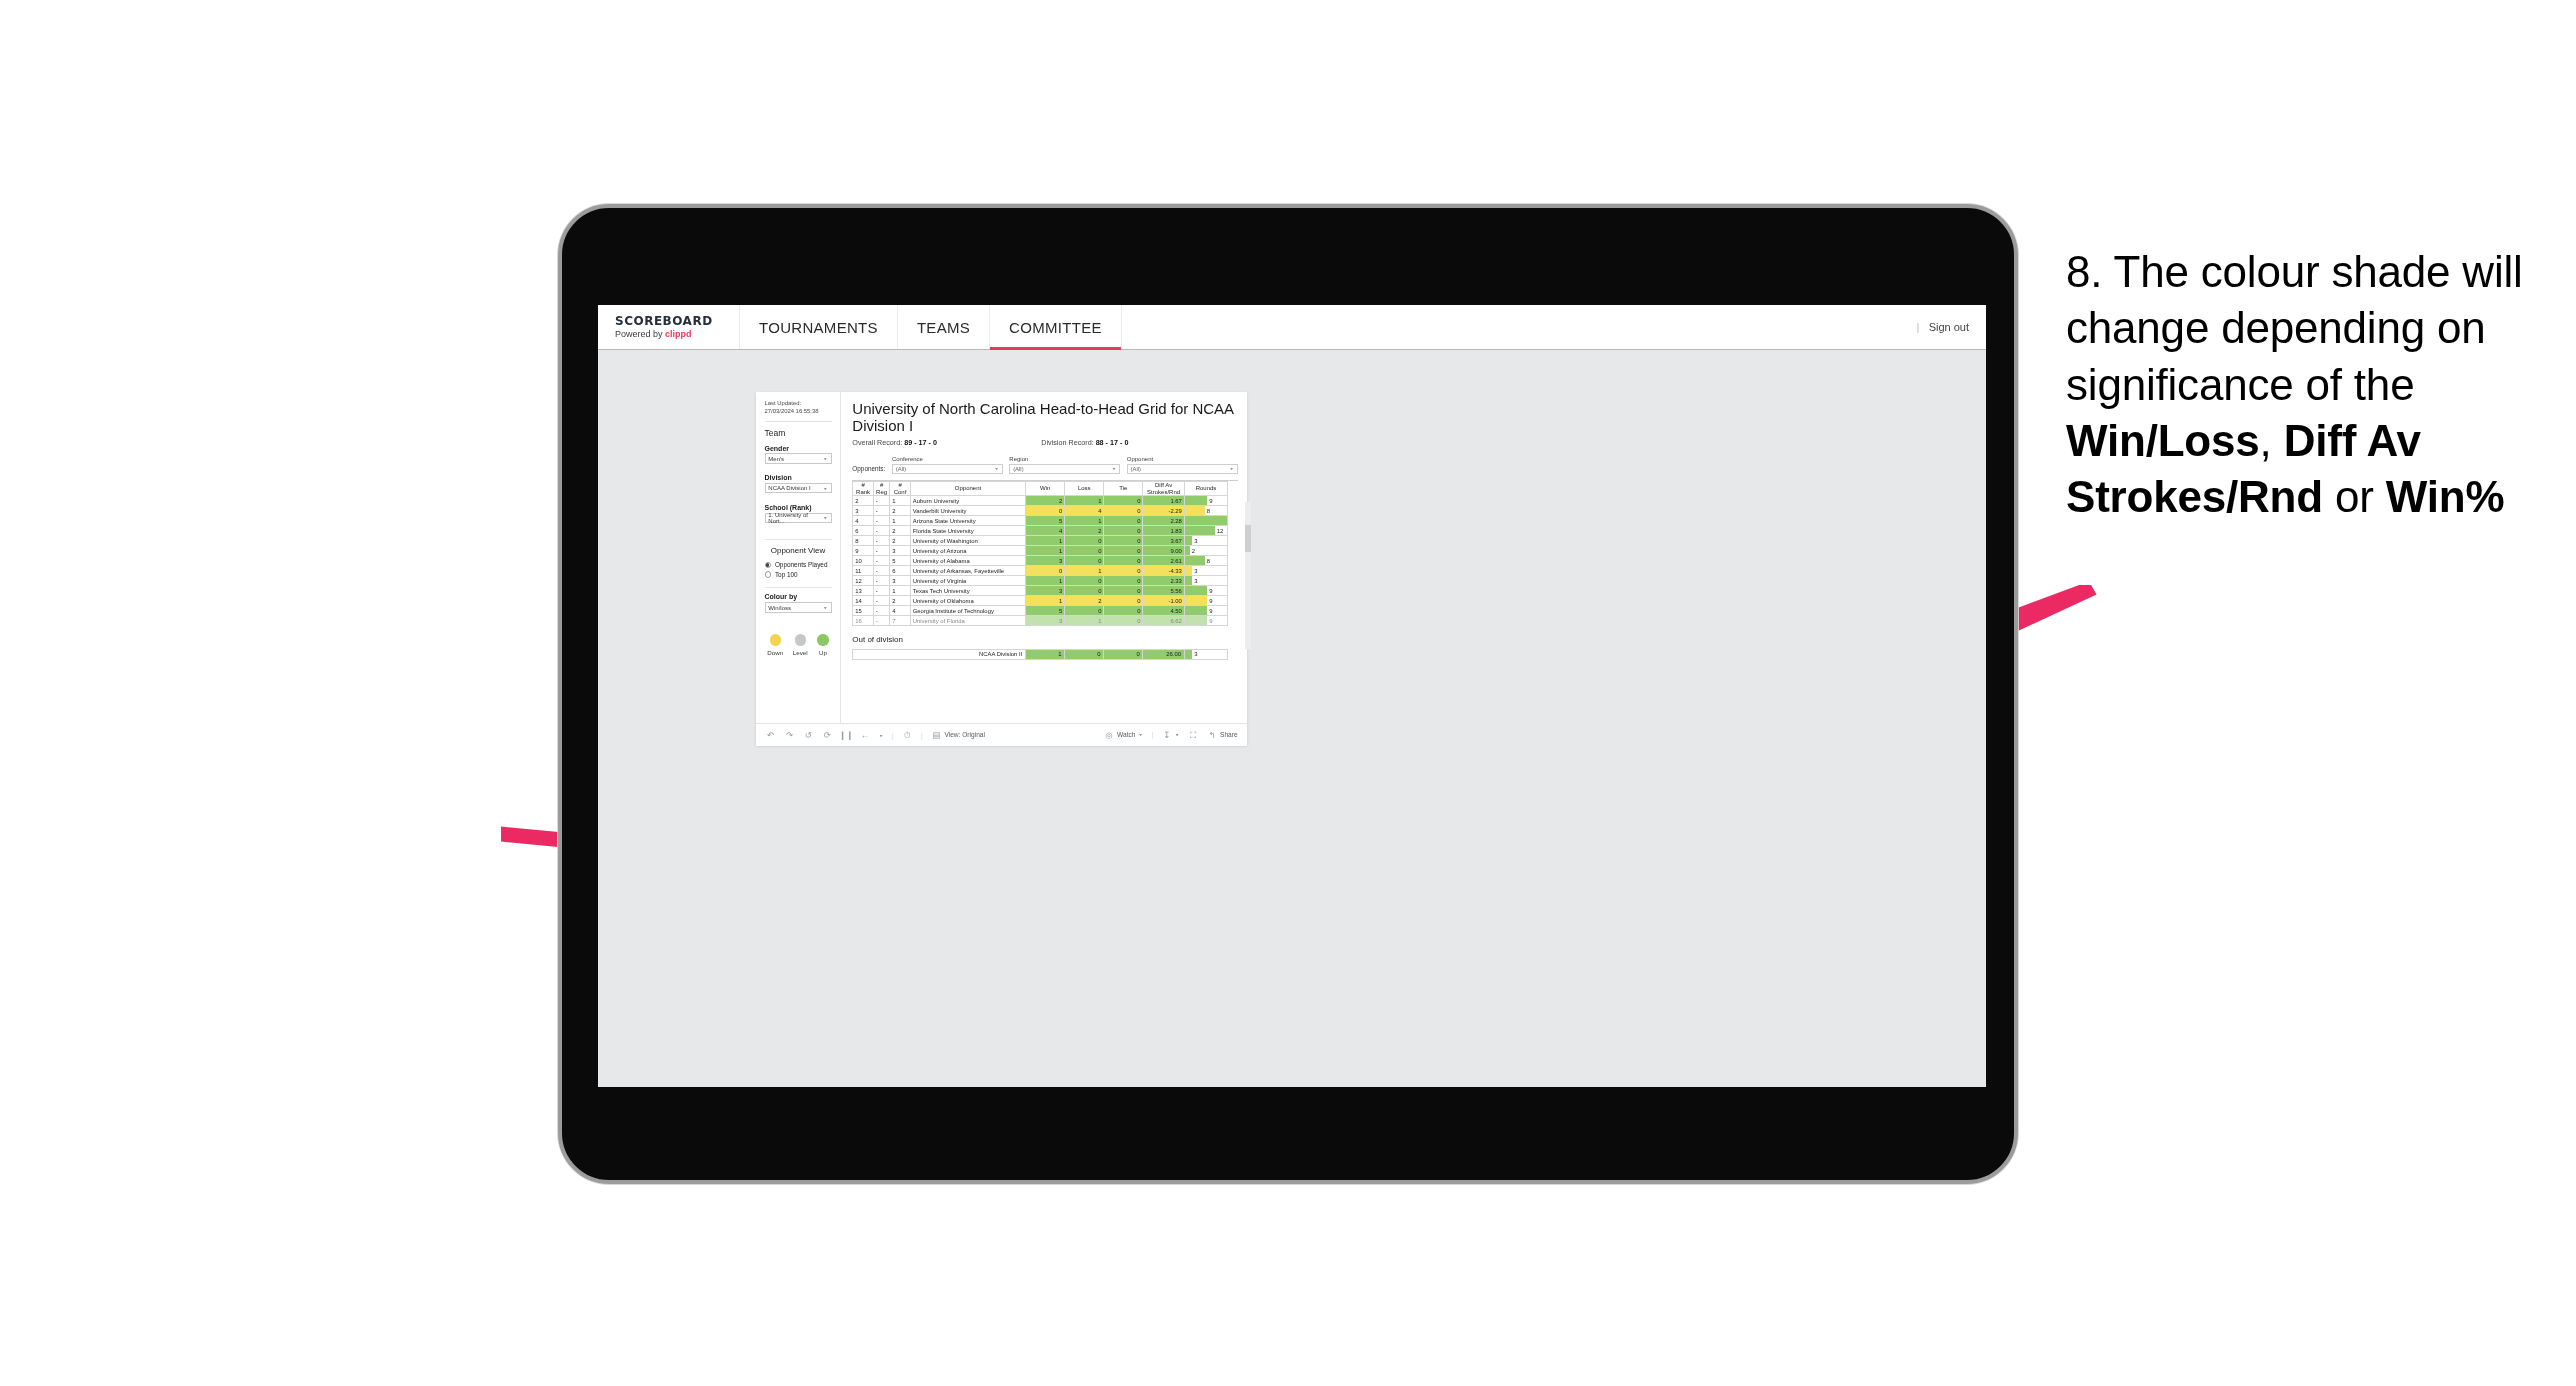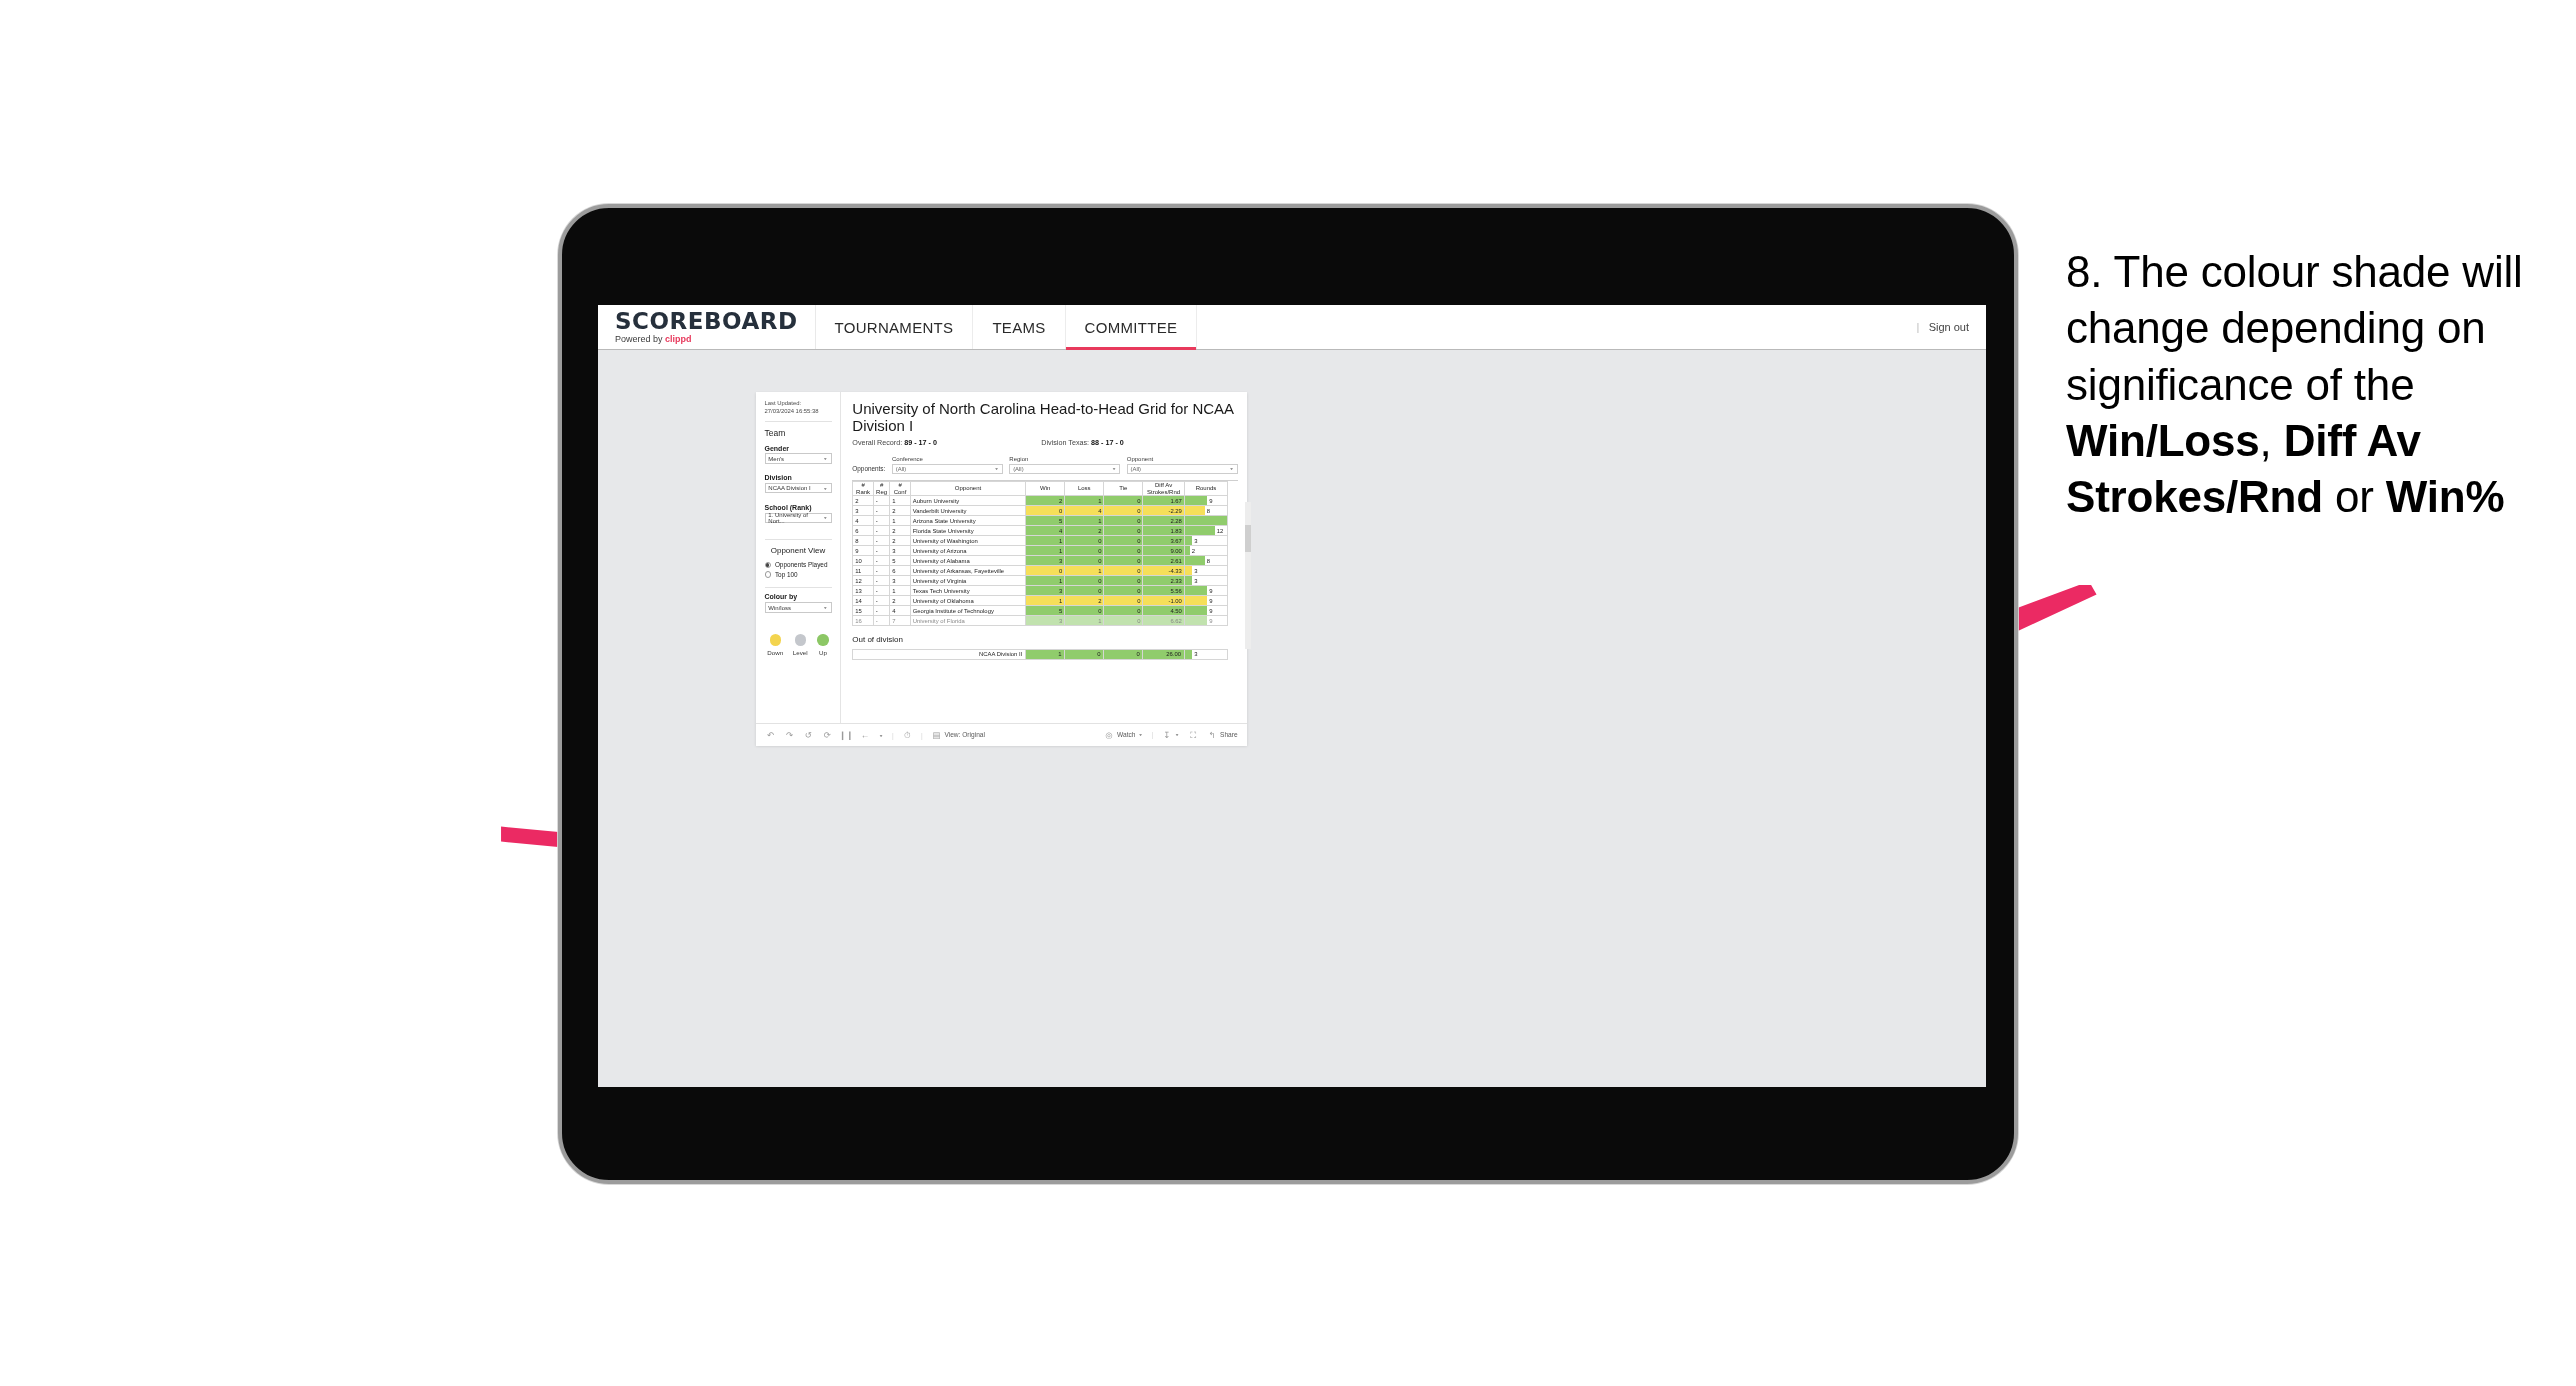--- a/index.html
+++ b/index.html
@@ -52,21 +52,21 @@
     border-bottom: 1.9px solid #b9b9b9;
     position: relative;
   }
   .brand {
     display: flex; flex-direction: column; justify-content: center;
     padding: 0 17px 0 17px; min-width: 142px;
     border-right: 0.9px solid #e9e9e9;
   }
   .brand-title {
     font-family: "DejaVu Sans", sans-serif;
-    font-weight: 700; font-size: 23px; letter-spacing: 0.5px;
+    font-weight: 700; font-size: 12px; letter-spacing: 0.5px;
     color: #26303c; line-height: 1;
   }
   .brand-sub {
     font-size: 9px; color: #3b3b3b; margin-top: 2.8px; line-height: 1;
   }
   .brand-sub .accent { color: #e8395c; font-weight: 700; }
 
   .topnav { display: flex; align-items: stretch; }
   .topnav-item {
     display: flex; align-items: center;
@@ -302,21 +302,21 @@
               </div>
             </div>
 
             <div id="vizmain">
               <div class="viz-title">University of North Carolina Head-to-Head Grid for NCAA Division I</div>
               <div class="records">
                 <div class="rec1">
                   <span>Overall Record: </span><b>89 - 17 - 0</b>
                 </div>
                 <div>
-                  <span>Division Texas: </span><b>88 - 17 - 0</b>
+                  <span>Division Record: </span><b>88 - 17 - 0</b>
                 </div>
               </div>
 
               <div class="filters">
                 <div class="fl-label">Opponents:</div>
                 <div class="filter-col">
                   <div class="cap">Conference</div>
                   <div class="filter-box">
                     <span>(All)</span>
                     <span class="caret">▼</span>

